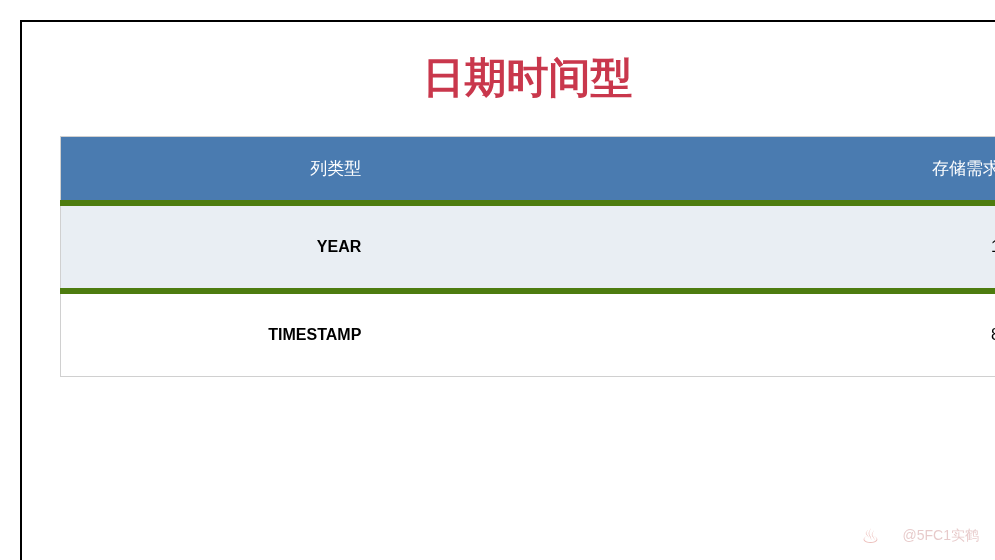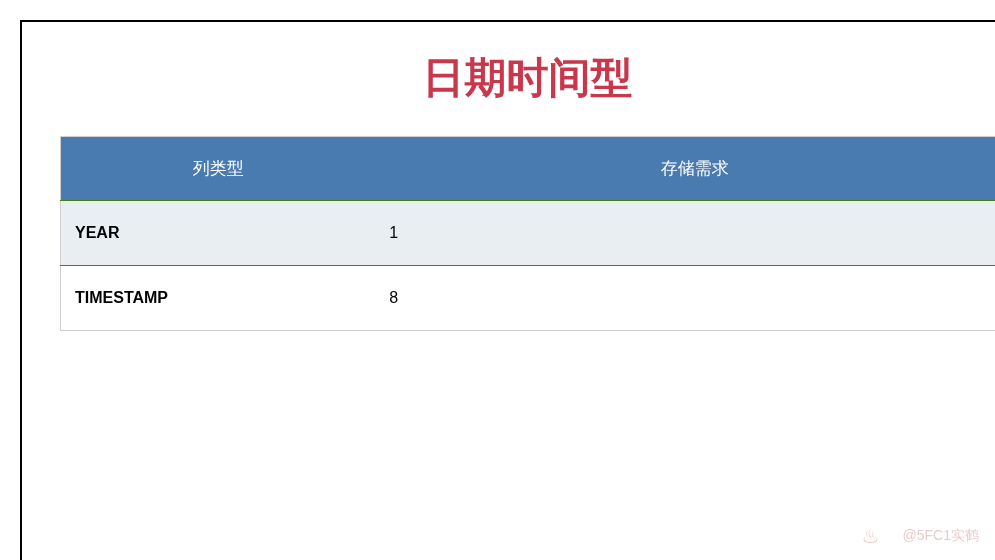--- a/index.html
+++ b/index.html
@@ -33,34 +33,34 @@
     table {
       width: 100%;
       border-collapse: collapse;
       border: 1px solid #d0d0d0;
     }
     thead tr {
       background: #4a7bb0;
     }
     thead th {
       color: #ffffff;
-      text-align: center;
+      text-align: right;
       font-size: 17px;
       font-weight: normal;
       padding: 20px 14px;
       font-family: "SimSun", serif;
     }
     thead th:first-child {
       width: 33%;
     }
     tbody td {
-      padding: 23px 14px;
+      padding: 32px 14px;
       font-size: 16px;
-      text-align: left;
-      border-top: 1px solid #4d7c0f;
+      text-align: right;
+      border-top: 6px solid #4d7c0f;
       color: #000;
     }
     tbody td:first-child {
       font-weight: bold;
     }
     tbody tr:nth-child(odd) {
       background: #e9eef3;
     }
     tbody tr:nth-child(even) {
       background: #ffffff;

